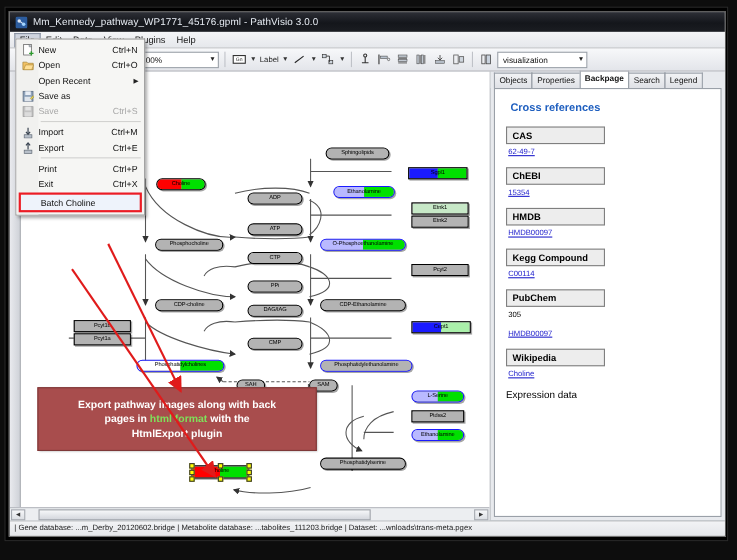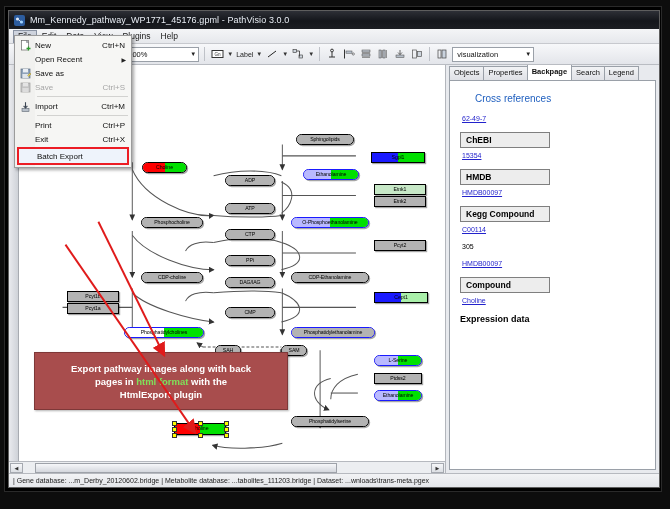--- a/index.html
+++ b/index.html
@@ -58,26 +58,26 @@
 
   
   #side{width:213px;flex:0 0 auto;background:#e8eaee;border-left:1px solid #b3b6bc;display:flex;flex-direction:column;}
   #side-tabs{display:flex;align-items:flex-end;height:15px;padding-left:3px;gap:0px;background:#e8eaee;}
   .stab{font-size:7.5px;color:#111;padding:1px 4px 2px;border:1px solid #9aa0a8;border-bottom:none;
         background:linear-gradient(to bottom,#f2f3f5,#dfe1e6);margin-right:-1px;line-height:10px;}
   .stab.sel{background:#ffffff;font-weight:bold;padding:2px 4px 3px;}
   #side-panel{flex:1 1 auto;margin:0 3px 3px 3px;background:#fff;border:1px solid #9aa0a8;overflow:hidden;
               position:relative;}
   #side-inner{padding:8px 10px 4px 10px;}
-  .xref-title{color:#1f5fbf;font-size:10px;font-weight:normal;margin:4px 0 11px 15px;}
+  .xref-title{color:#1f5fbf;font-size:10px;font-weight:bold;margin:4px 0 11px 4px;}
   .db-box{border:1px solid #7f7f7f;background:#ededed;font-size:8.5px;font-weight:bold;color:#000;
           padding:2px 5px;width:78px;margin-top:2px;}
   .db-val{font-size:7px;margin:4px 0 10px 2px;color:#2222cc;text-decoration:underline;}
   .db-val.plain{color:#000;text-decoration:none;}
-  .expr{font-size:9px;font-weight:bold;color:#000;margin-top:6px;}
+  .expr{font-size:9px;font-weight:normal;color:#000;margin-top:6px;}
 
   
   #status{height:13px;flex:0 0 auto;background:linear-gradient(to bottom,#f2f3f5,#e4e6ea);
           border-top:1px solid #b6b9bf;display:flex;align-items:center;padding-left:4px;}
   #status span{font-size:7px;color:#1a1a1a;white-space:nowrap;}
 
   
   #filemenu{position:absolute;left:5px;top:24px;width:116px;background:#f6f6f4;
             border:1px solid #9b9b9b;box-shadow:2px 2px 3px rgba(0,0,0,.35);z-index:60;padding:2px 0;}
   #filemenu .gutter{position:absolute;left:0;top:0;bottom:0;width:20px;background:#f1f1ef;}
@@ -495,30 +495,32 @@
           <span class="stab">Objects</span>
           <span class="stab">Properties</span>
           <span class="stab sel">Backpage</span>
           <span class="stab">Search</span>
           <span class="stab">Legend</span>
         </div>
         <div id="side-panel">
           <div id="side-inner">
             <div class="xref-title">Cross references</div>
             <div id="xref-list">
+                <div class="db-box">CAS</div>
                 <div class="db-val">62-49-7</div>
                 <div class="db-box">ChEBI</div>
                 <div class="db-val">15354</div>
                 <div class="db-box">HMDB</div>
                 <div class="db-val">HMDB00097</div>
                 <div class="db-box">Kegg Compound</div>
                 <div class="db-val">C00114</div>
+                <div class="db-box">PubChem</div>
                 <div class="db-val plain">305</div>
                 <div class="db-val">HMDB00097</div>
-                <div class="db-box">Compound</div>
+                <div class="db-box">Wikipedia</div>
                 <div class="db-val">Choline</div>
               </div>
             <div class="expr">Expression data</div>
           </div>
         </div>
       </div>
     </div>
 
     <div id="status">
       <span>| Gene database: ...m_Derby_20120602.bridge | Metabolite database: ...tabolites_111203.bridge | Dataset: ...wnloads\trans-meta.pgex</span>
@@ -532,20 +534,30 @@
           <svg width="11" height="11" viewBox="0 0 11 11">
               <rect x="1.5" y=".5" width="7" height="9.5" fill="#fff" stroke="#666" stroke-width=".7"></rect>
               <path d="M6.5 .5 L8.5 2.5 L6.5 2.5 Z" fill="#cfe0f2" stroke="#666" stroke-width=".5"></path>
               <path d="M8.5 6.5 v4 M6.5 8.5 h4" stroke="#2d9b2d" stroke-width="1.3"></path>
             </svg>
         </span>
         <span class="mtxt">New</span>
         <span class="macc">Ctrl+N</span>
       </div>
 
+      <div class="mrow">
+        <span class="mi">
+          <svg width="11" height="11" viewBox="0 0 11 11">
+              <path d="M.8 2.5h3.6l1 1h4.8v5.8H.8z" fill="#f2c164" stroke="#a07f30" stroke-width=".6"></path>
+              <path d="M1.6 9.3 L3.2 5 H10.5 L8.9 9.3z" fill="#ffdf95" stroke="#a07f30" stroke-width=".5"></path>
+            </svg>
+        </span>
+        <span class="mtxt">Open</span>
+        <span class="macc">Ctrl+O</span>
+      </div>
 
       <div class="mrow">
         <span class="mtxt">Open Recent</span>
         <span class="sub">▶</span>
       </div>
 
       <div class="mrow">
         <span class="mi">
           <svg width="11" height="11" viewBox="0 0 11 11">
               <rect x="1" y="1" width="9" height="9" fill="#8fa3bb" stroke="#5b6b80" stroke-width=".7"></rect>
@@ -577,32 +589,43 @@
           <svg width="11" height="11" viewBox="0 0 11 11">
               <rect x="2" y="7.5" width="7" height="3" fill="#b7bfc9" stroke="#5d6672" stroke-width=".6"></rect>
               <path d="M5.5 1.2 V6.6" stroke="#3c4653" stroke-width="1.1"></path>
               <path d="M3.6 4.8 L5.5 7 L7.4 4.8" fill="none" stroke="#3c4653" stroke-width="1.1"></path>
             </svg>
         </span>
         <span class="mtxt">Import</span>
         <span class="macc">Ctrl+M</span>
       </div>
 
+      <div class="mrow">
+        <span class="mi">
+          <svg width="11" height="11" viewBox="0 0 11 11">
+              <rect x="2" y="7.5" width="7" height="3" fill="#b7bfc9" stroke="#5d6672" stroke-width=".6"></rect>
+              <path d="M5.5 6.8 V1.4" stroke="#3c4653" stroke-width="1.1"></path>
+              <path d="M3.6 3.2 L5.5 1 L7.4 3.2" fill="none" stroke="#3c4653" stroke-width="1.1"></path>
+            </svg>
+        </span>
+        <span class="mtxt">Export</span>
+        <span class="macc">Ctrl+E</span>
+      </div>
 
       <div class="msep"></div>
 
       <div class="mrow">
         <span class="mtxt">Print</span>
         <span class="macc">Ctrl+P</span>
       </div>
 
       <div class="mrow">
         <span class="mtxt">Exit</span>
         <span class="macc">Ctrl+X</span>
       </div>
 
       <div id="batch">
-        <span class="mtxt">Batch Export</span>
+        <span class="mtxt">Batch Choline</span>
       </div>
     </div>
 
   </div>
 </div>
 
 </body></html>

